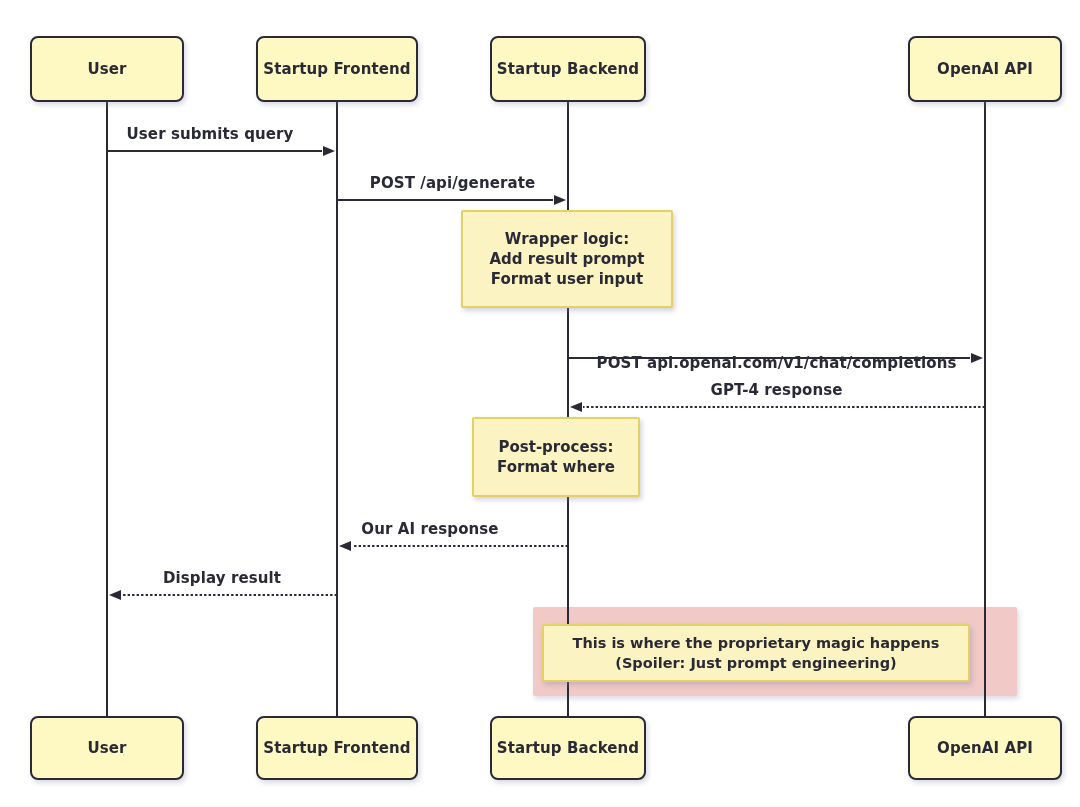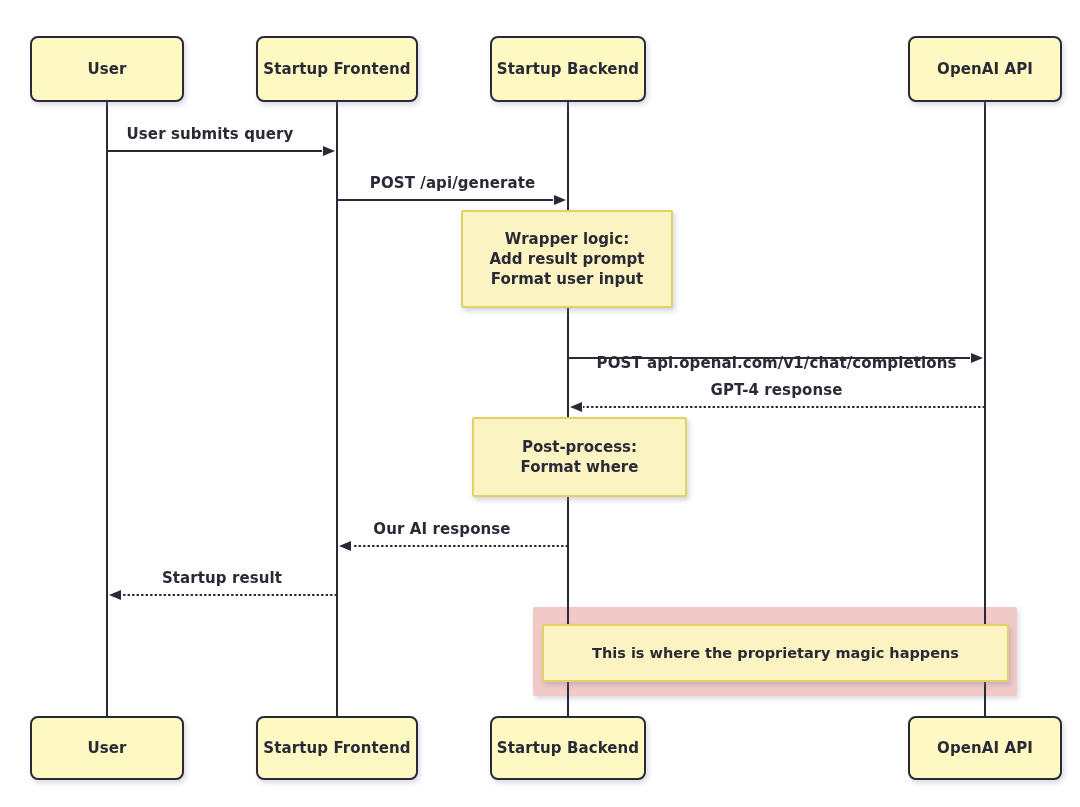--- a/index.html
+++ b/index.html
@@ -108,33 +108,34 @@
       </g>
       <g>
         <line x1="337" y1="595" x2="122" y2="595" stroke="#2a2a36" stroke-width="2" stroke-dasharray="2.4 2.1"></line>
         <polygon points="109,595 121,590 121,600" fill="#2a2a36"></polygon>
       </g>
     </svg>
     <div class="msg-label" style="left: 210px; top: 124px;">User submits query</div>
     <div class="msg-label" style="left: 452.5px; top: 173px;">POST /api/generate</div>
     <div class="msg-label" style="left: 776.5px; top: 331px; margin-top: 22px;">POST api.openai.com/v1/chat/completions</div>
     <div class="msg-label" style="left: 776.5px; top: 380px;">GPT-4 response</div>
-    <div class="msg-label" style="left: 442px; top: 519px;">Our AI response</div>
-    <div class="msg-label" style="left: 222px; top: 568px;">Startup result</div>
+    <div class="msg-label" style="left: 430px; top: 519px;">Our AI response</div>
+    <div class="msg-label" style="left: 222px; top: 568px;">Display result</div>
     <div class="note" style="left: 461px; top: 210px; width: 212px; height: 98px; font-size: 15px;">
       <div class="note-line">Wrapper logic:</div>
       <div class="note-line">Add result prompt</div>
       <div class="note-line">Format user input</div>
     </div>
-    <div class="note" style="left: 472px; top: 417px; width: 215px; height: 80px; font-size: 15px;">
+    <div class="note" style="left: 472px; top: 417px; width: 168px; height: 80px; font-size: 15px;">
       <div class="note-line">Post-process:</div>
       <div class="note-line">Format where</div>
     </div>
-    <div class="note" style="left: 542px; top: 624px; width: 467px; height: 58px; font-size: 14.5px;">
+    <div class="note" style="left: 542px; top: 624px; width: 428px; height: 58px; font-size: 14.5px;">
       <div class="note-line">This is where the proprietary magic happens</div>
+      <div class="note-line">(Spoiler: Just prompt engineering)</div>
     </div>
     <div class="actor-box" style="left: 30px; top: 36px; width: 154px; height: 66px;">
       <span>User</span>
     </div>
     <div class="actor-box" style="left: 30px; top: 716px; width: 154px; height: 64px;">
       <span>User</span>
     </div>
     <div class="actor-box" style="left: 256px; top: 36px; width: 162px; height: 66px;">
       <span>Startup Frontend</span>
     </div>

